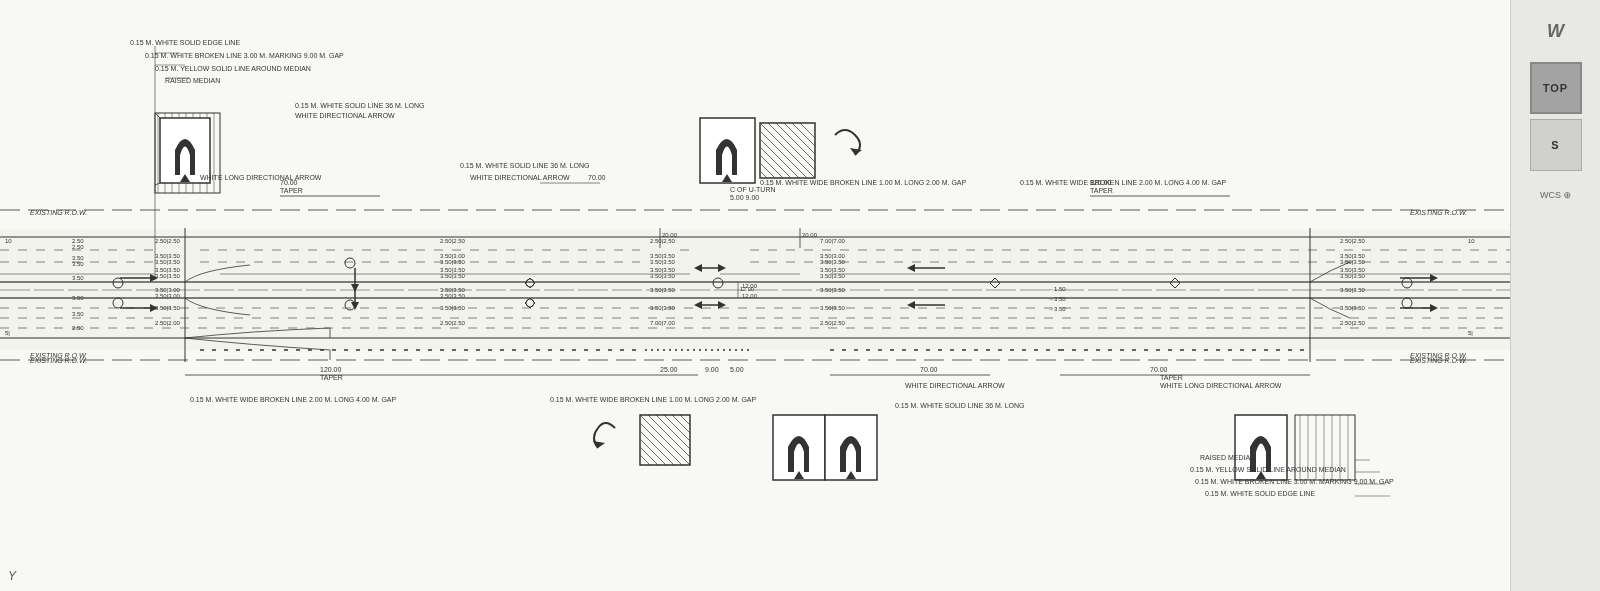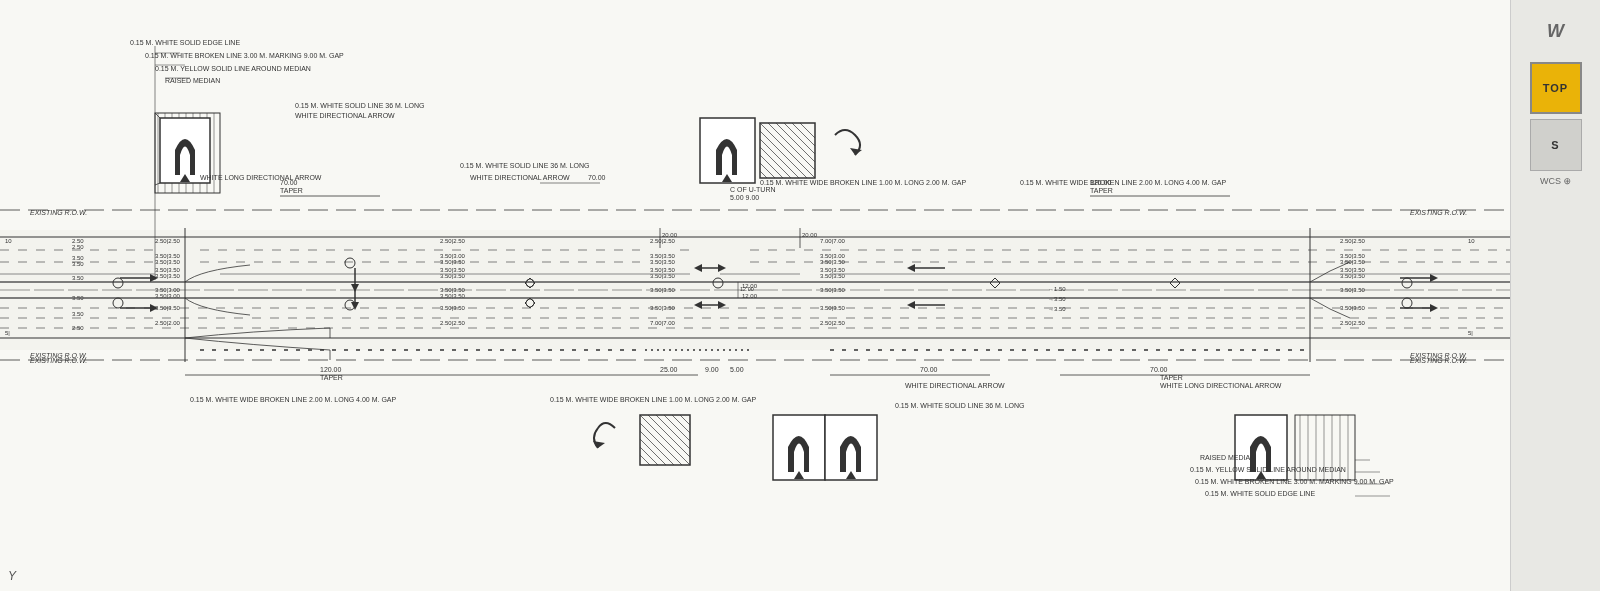--- a/index.html
+++ b/index.html
@@ -49,41 +49,41 @@
       justify-content: center;
       cursor: pointer;
       font-size: 11px;
       font-weight: bold;
       color: #333;
       text-transform: uppercase;
       letter-spacing: 1px;
     }
 
     .toolbar-btn.active {
-      background: #eab308;
+      background: #a3a3a3;
       border: 2px solid #888;
     }
 
     .toolbar-logo {
       width: 52px;
       height: 52px;
       display: flex;
       align-items: center;
       justify-content: center;
       font-size: 18px;
       font-weight: bold;
       color: #666;
       font-style: italic;
     }
 
     .toolbar-wcs {
       width: 52px;
       height: 24px;
       display: flex;
-      align-items: flex-start;
+      align-items: flex-end;
       justify-content: center;
       font-size: 9px;
       color: #666;
     }
 
     
     #cad-svg {
       position: absolute;
       top: 0;
       left: 0;

